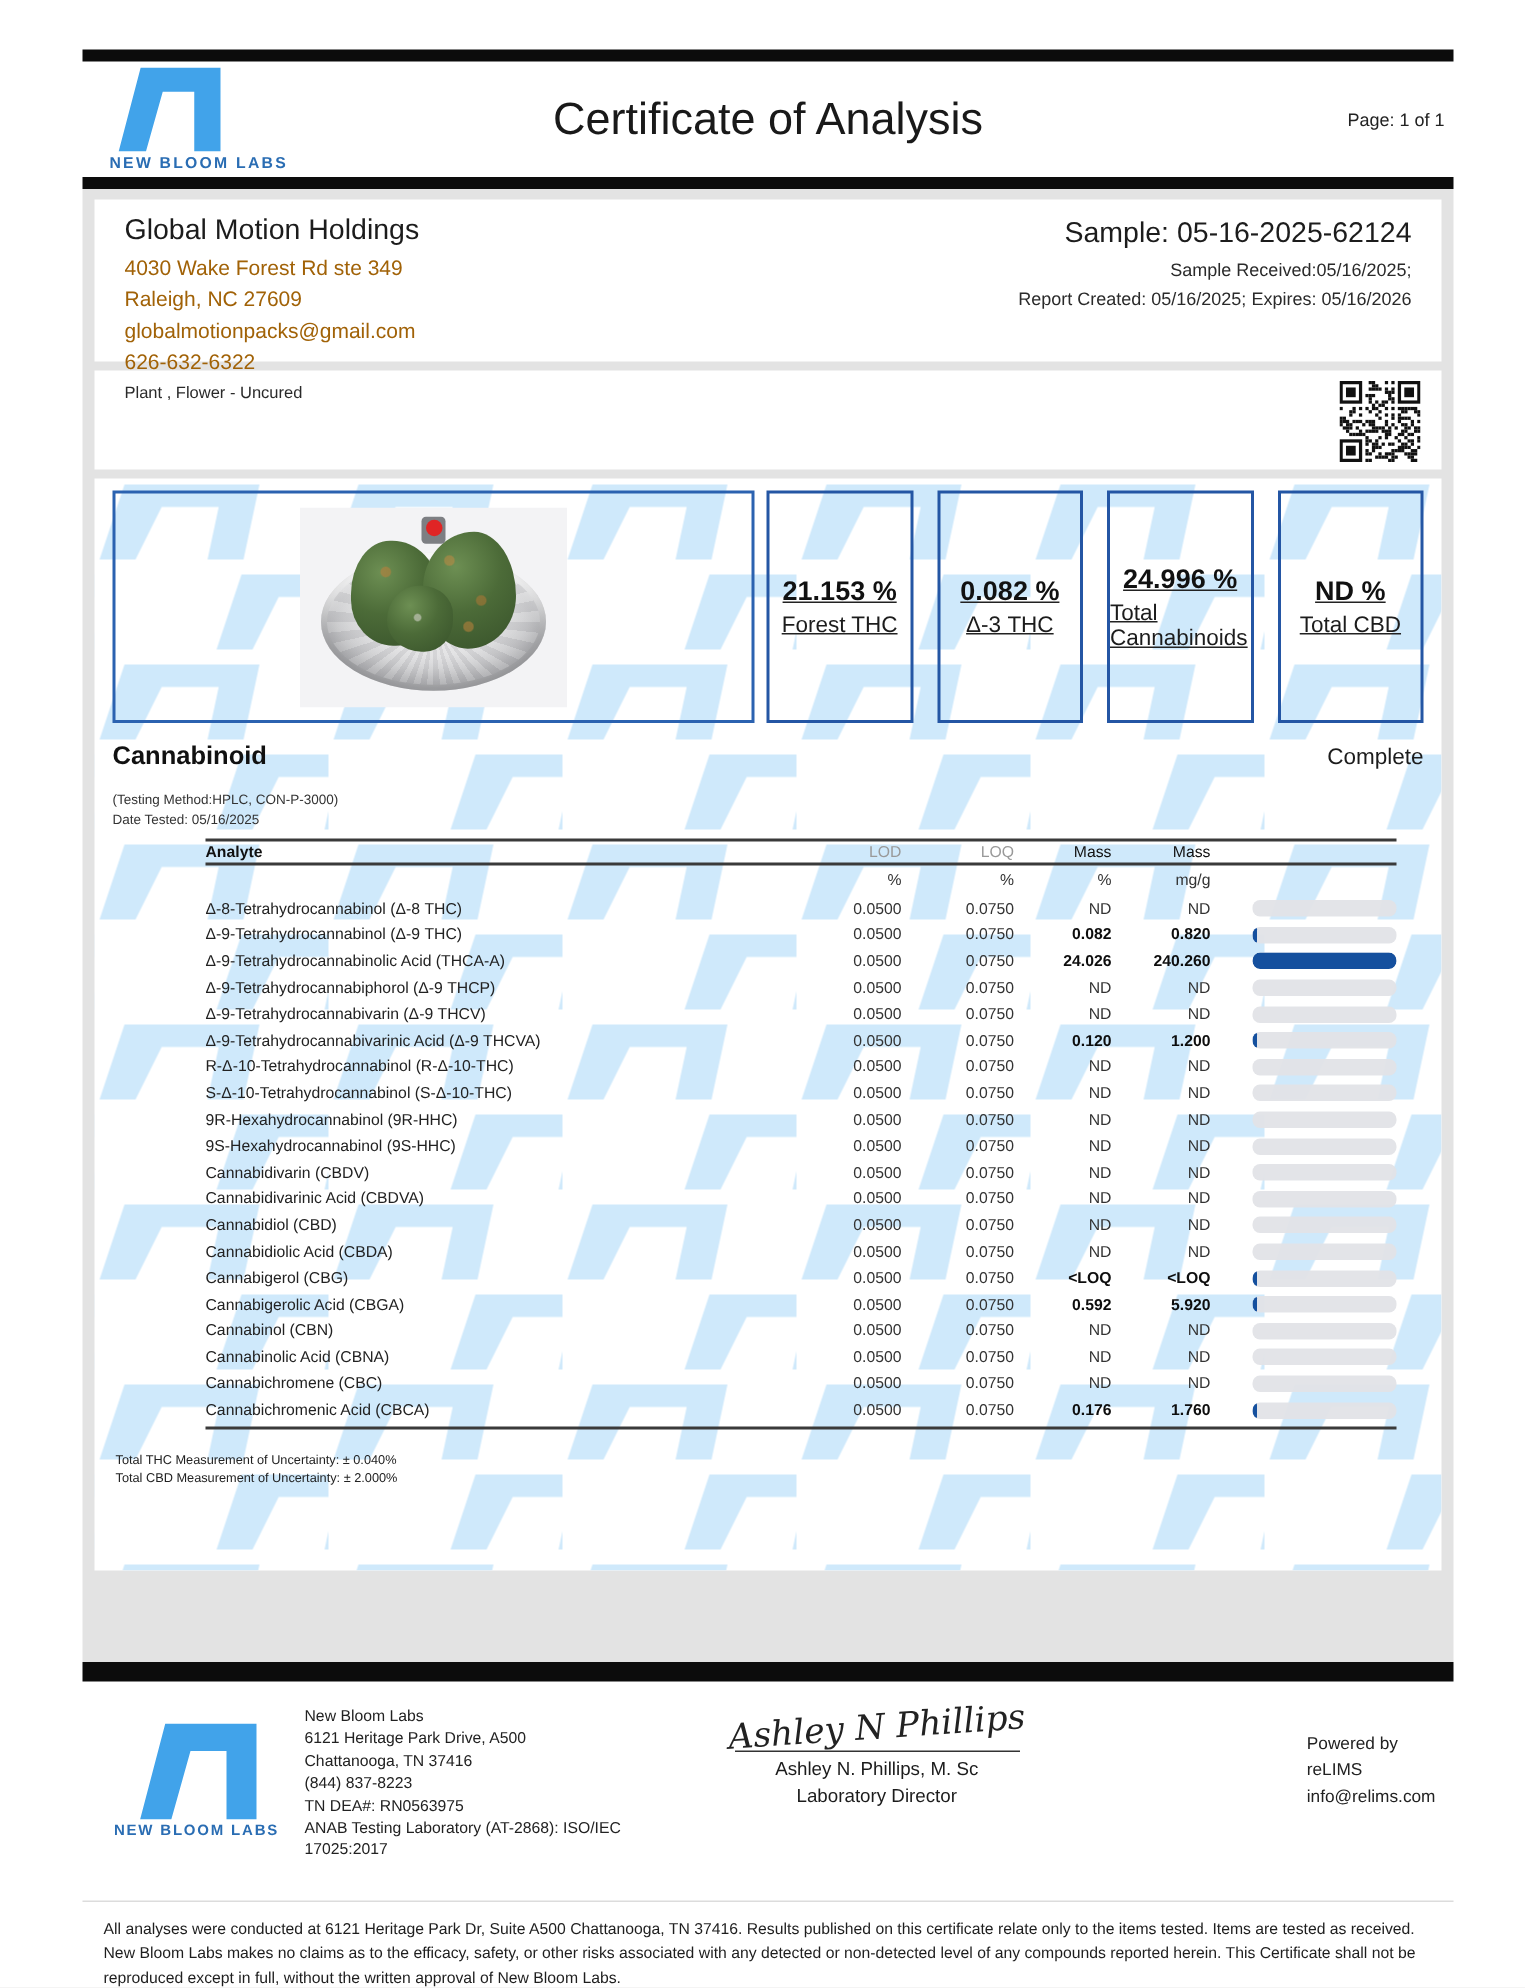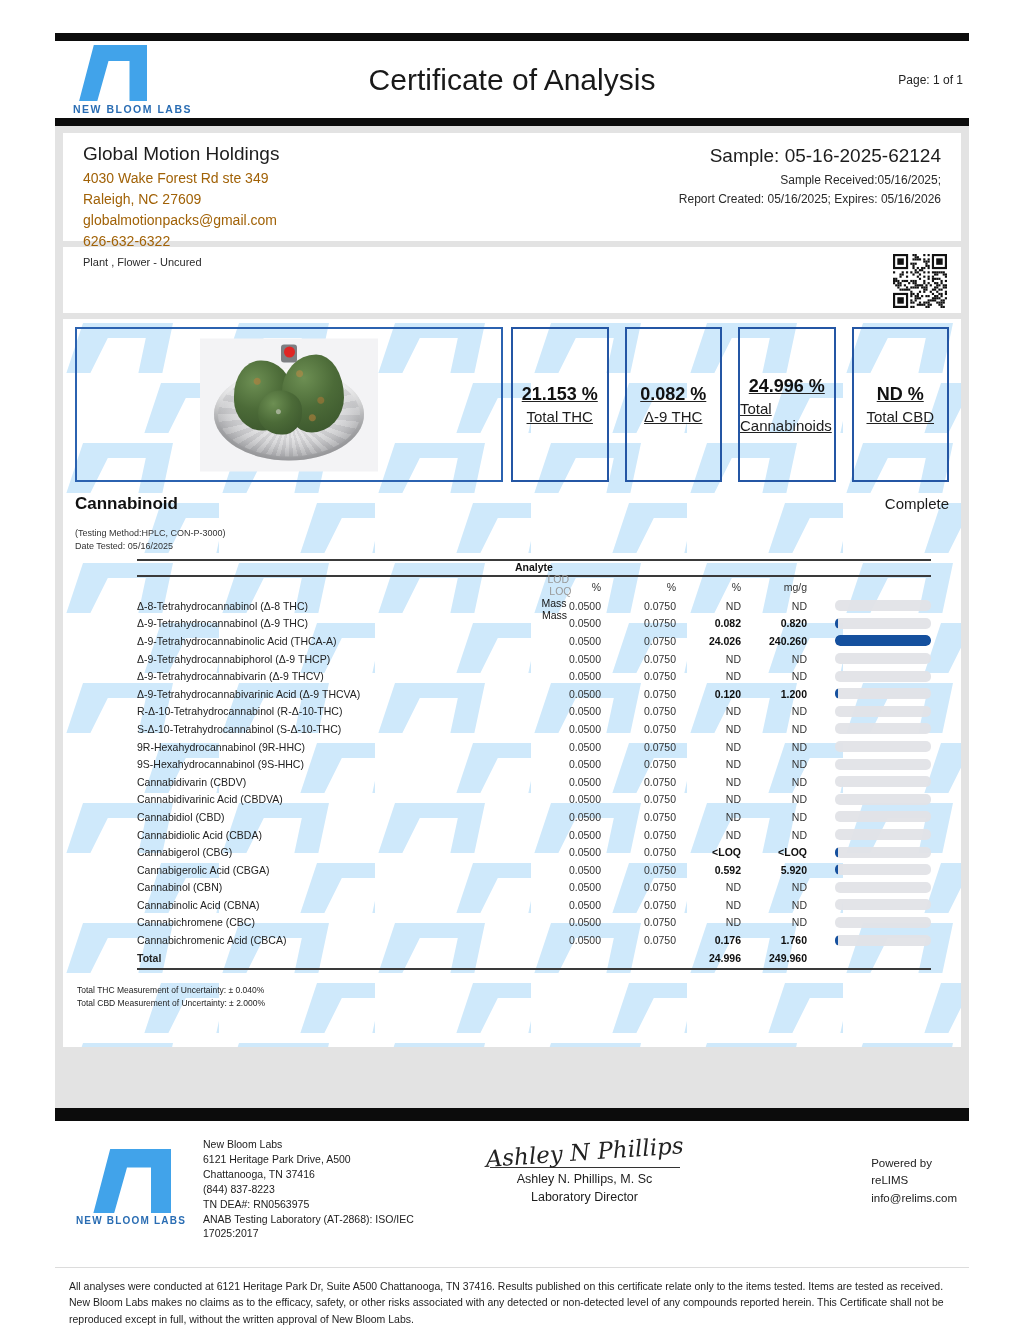--- a/index.html
+++ b/index.html
@@ -65,21 +65,21 @@
   
   .cb-section { margin-top:12px; }
   .cb-head { display:flex; justify-content:space-between; align-items:baseline; }
   .cb-title { font-size:17px; font-weight:bold; color:#111; }
   .cb-status { font-size:15px; color:#1c1c1c; }
   .cb-method { font-size:9px; color:#333; margin-top:14px; }
   .cb-date { font-size:9px; color:#333; margin-top:3px; }
 
   .cb-table { margin:8px 18px 0 62px; }
   .cb-row { display:flex; align-items:center; height:17.6px; font-size:10.5px; }
-  .cb-row.hdr { border-top:2px solid #3a3a3a; border-bottom:2px solid #3a3a3a; height:18px;flex-direction:column; }
+  .cb-row.hdr { border-top:2px solid #3a3a3a; border-bottom:2px solid #3a3a3a; height:18px; }
   .cb-row.units { height:20px; color:#999; }
   .c-an { flex:1; color:#222; }
   .c-num { width:70px; text-align:right; color:#333; }
   .c-num.w2 { width:75px; } .c-num.w3 { width:65px; } .c-num.w4 { width:66px; }
   .c-bar { width:96px; margin-left:28px; }
   .hdr .c-an { font-weight:bold; color:#111; }
   .hdr .c-lodloq { color:#999; font-weight:normal; }
   .hdr .c-mass { font-weight:normal; color:#111; }
   .bold-val { font-weight:bold; color:#0d0d0d; }
   .track { width:100%; height:11px; background:rgba(225,227,231,.95); border-radius:5px; position:relative; overflow:hidden; }
@@ -378,25 +378,25 @@
                 <div class="bud bud3"></div>
                 <div class="bud-spots"></div>
                 <div class="tab"></div>
                 <div class="red-dot"></div>
               </div>
             </div>
 
             <div class="summary-grid">
               <div class="sum-box">
                 <div class="sum-value">21.153 %</div>
-                <div class="sum-label">Total THC</div>
+                <div class="sum-label">Forest THC</div>
               </div>
               <div class="sum-box">
                 <div class="sum-value">0.082 %</div>
-                <div class="sum-label">Δ-9 THC</div>
+                <div class="sum-label">Δ-3 THC</div>
               </div>
               <div class="sum-box">
                 <div class="sum-value">24.996 %</div>
                 <div class="sum-label">Total Cannabinoids</div>
               </div>
               <div class="sum-box">
                 <div class="sum-value">ND %</div>
                 <div class="sum-label">Total CBD</div>
               </div>
             </div>
@@ -664,28 +664,20 @@
                     <div class="c-num w3 bold-val">0.176</div>
                     <div class="c-num w4 bold-val">1.760</div>
                     <div class="c-bar">
                       <div class="track">
                         <div class="fill" style="width: max(3px, 0.73%);"></div>
                       </div>
                     </div>
                   </div>
                 </div>
 
-              <div class="cb-row total-row">
-                <div class="c-an">Total</div>
-                <div class="c-num"></div>
-                <div class="c-num w2"></div>
-                <div class="c-num w3 bold-val">24.996</div>
-                <div class="c-num w4 bold-val">249.960</div>
-                <div class="c-bar"></div>
-              </div>
               <div class="table-bottom"></div>
             </div>
 
             <div class="unc-wrap">
               <div class="unc">Total THC Measurement of Uncertainty: ± 0.040%</div>
               <div class="unc">Total CBD Measurement of Uncertainty: ± 2.000%</div>
             </div>
           </div>
         </div>
       </div>

